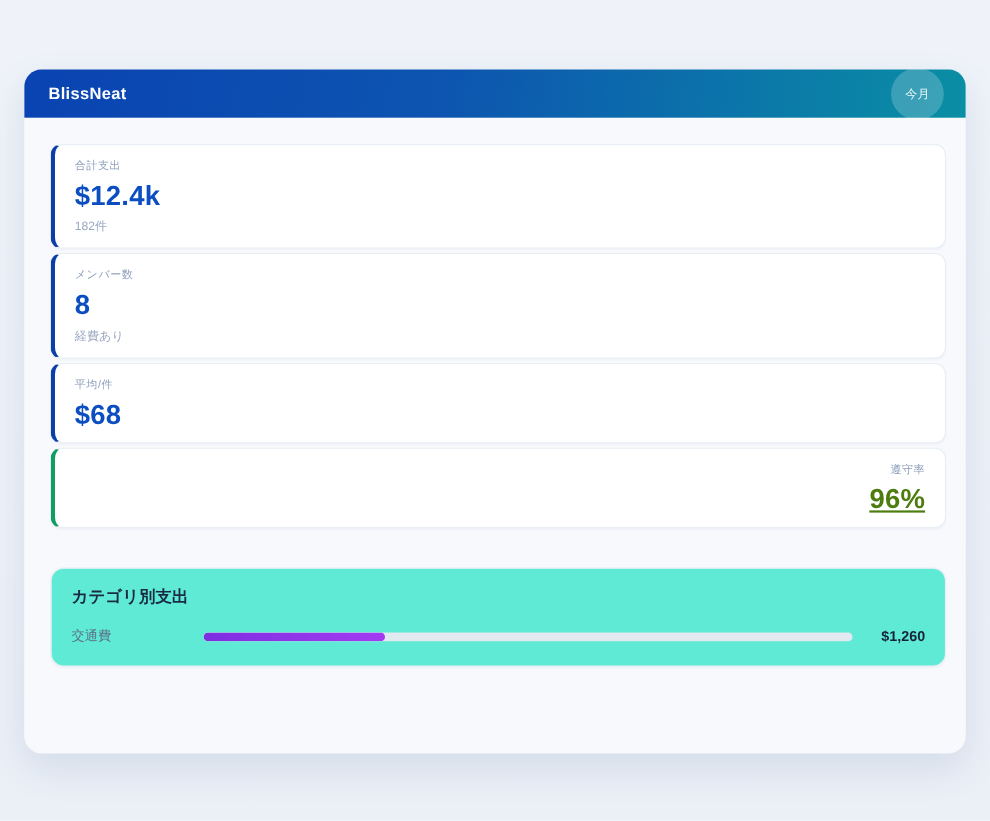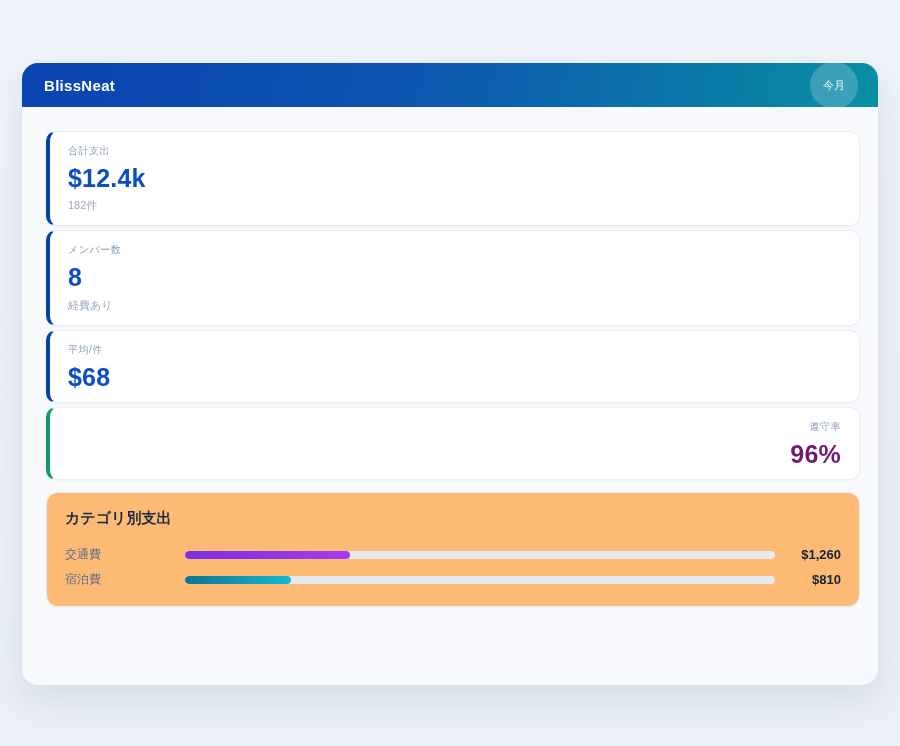--- a/index.html
+++ b/index.html
@@ -65,25 +65,25 @@
     line-height: 1.05;
     letter-spacing: 0.2px;
   }
   .stat-sub {
     font-size: 11px;
     color: #9aa8c0;
     margin-top: 7px;
   }
 
   .category-card {
-    background: #fdba74;
+    background: #5eead4;
     border: 1px solid #e9eef5;
     border-radius: 12px;
     padding: 16px 18px 14px 18px;
-    margin-top: 12px;
+    margin-top: 36px;
     box-shadow: 0 1px 2px rgba(30, 60, 120, 0.04);
   }
   .category-title {
     font-size: 15px;
     font-weight: bold;
     color: #1b2a44;
     margin-bottom: 14px;
   }
   .category-row {
     display: grid;
@@ -131,36 +131,29 @@
           <div class="stat-label">メンバー数</div>
           <div class="stat-value" style="color: rgb(11, 78, 194);">8</div>
           <div class="stat-sub">経費あり</div>
         </div>
         <div class="stat-card" style="border-left-color: rgb(11, 63, 168);">
           <div class="stat-label">平均/件</div>
           <div class="stat-value" style="color: rgb(11, 78, 194);">$68</div>
         </div>
         <div class="stat-card" style="border-left-color: rgb(15, 157, 99); text-align: right;">
           <div class="stat-label">遵守率</div>
-          <div class="stat-value" style="color: #701a75;">96%</div>
+          <div class="stat-value" style="color: #4d7c0f; text-decoration: underline;">96%</div>
         </div>
       </div>
     <div class="category-card">
       <div class="category-title">カテゴリ別支出</div>
       <div id="rows-container">
           <div class="category-row">
             <div class="category-label">交通費</div>
             <div class="bar-track" style="background: rgb(227, 233, 241);">
               <div class="bar-fill" style="width: 28%; background: linear-gradient(90deg, rgb(124, 47, 224), rgb(164, 59, 242));"></div>
             </div>
             <div class="category-value">$1,260</div>
           </div>
-          <div class="category-row">
-            <div class="category-label">宿泊費</div>
-            <div class="bar-track" style="background: rgb(227, 233, 241);">
-              <div class="bar-fill" style="width: 18%; background: linear-gradient(90deg, rgb(14, 116, 144), rgb(23, 184, 210));"></div>
-            </div>
-            <div class="category-value">$810</div>
-          </div>
         </div>
     </div>
   </div>
 </div>
 
 </body></html>

